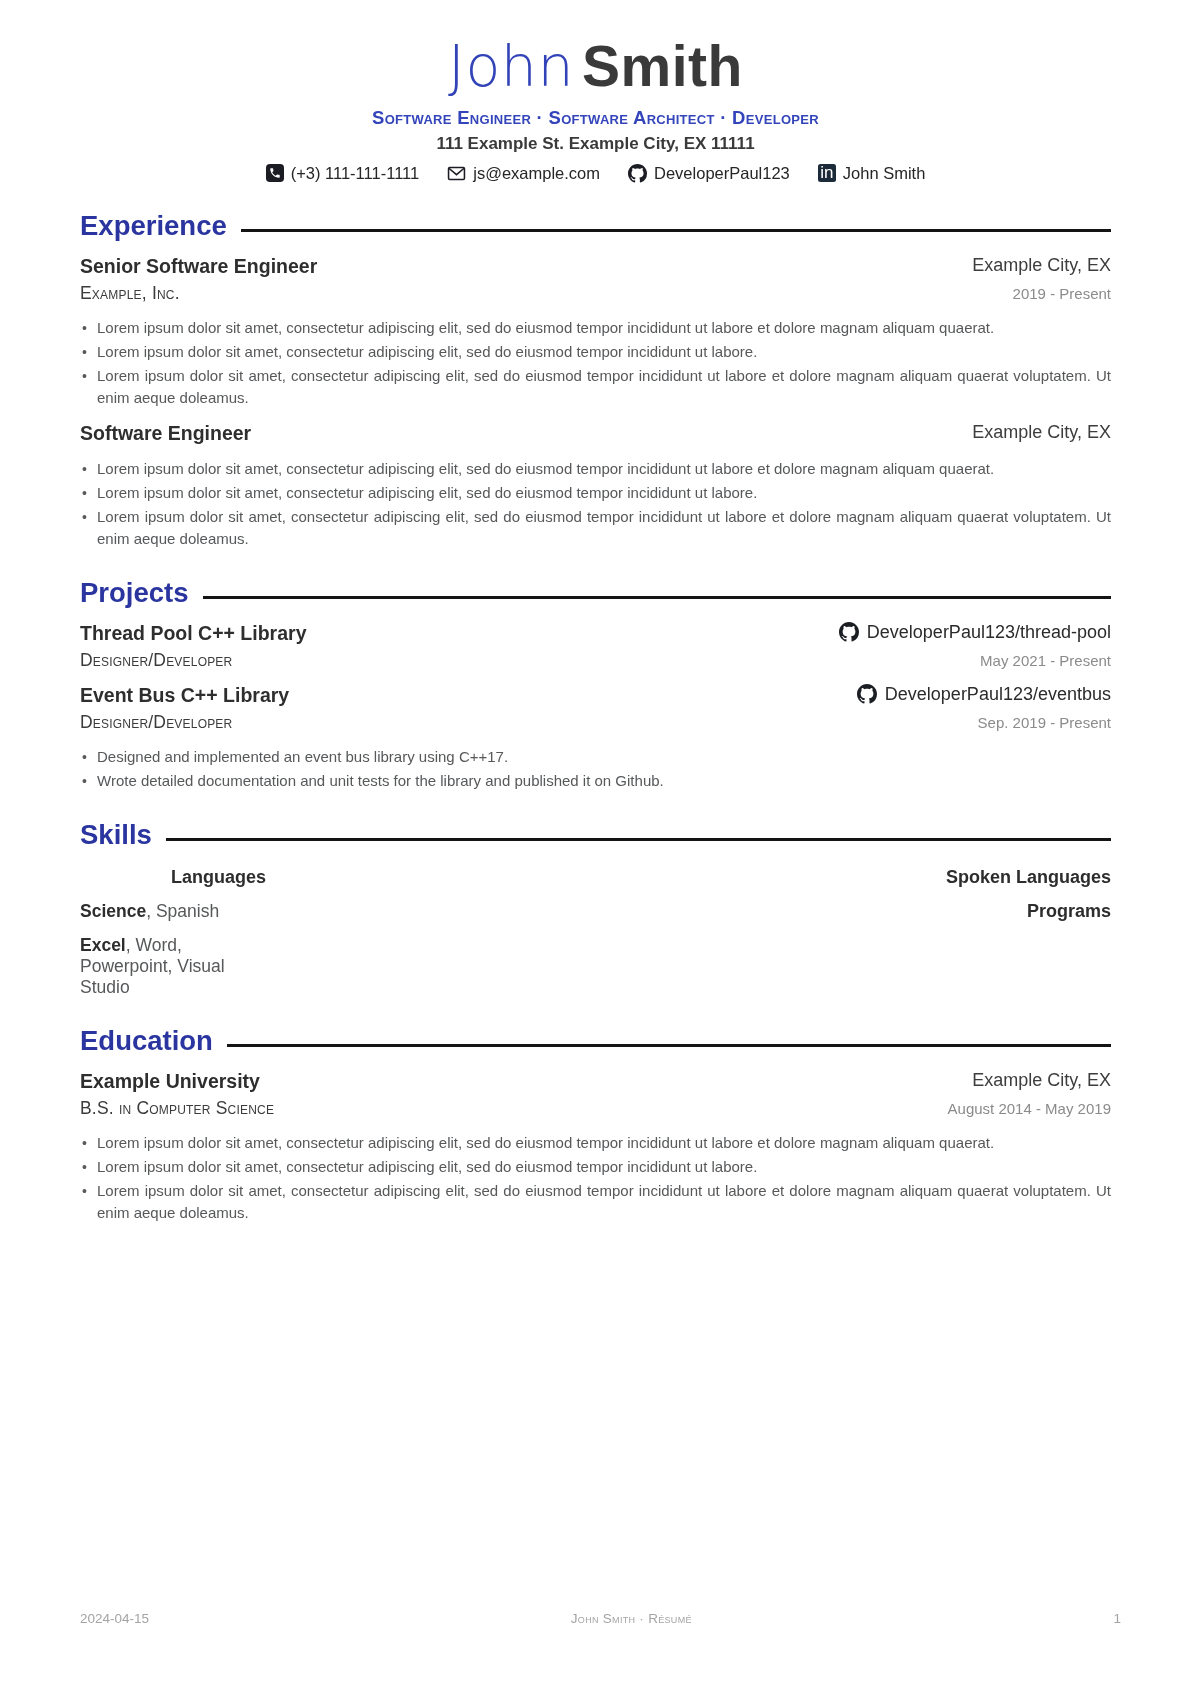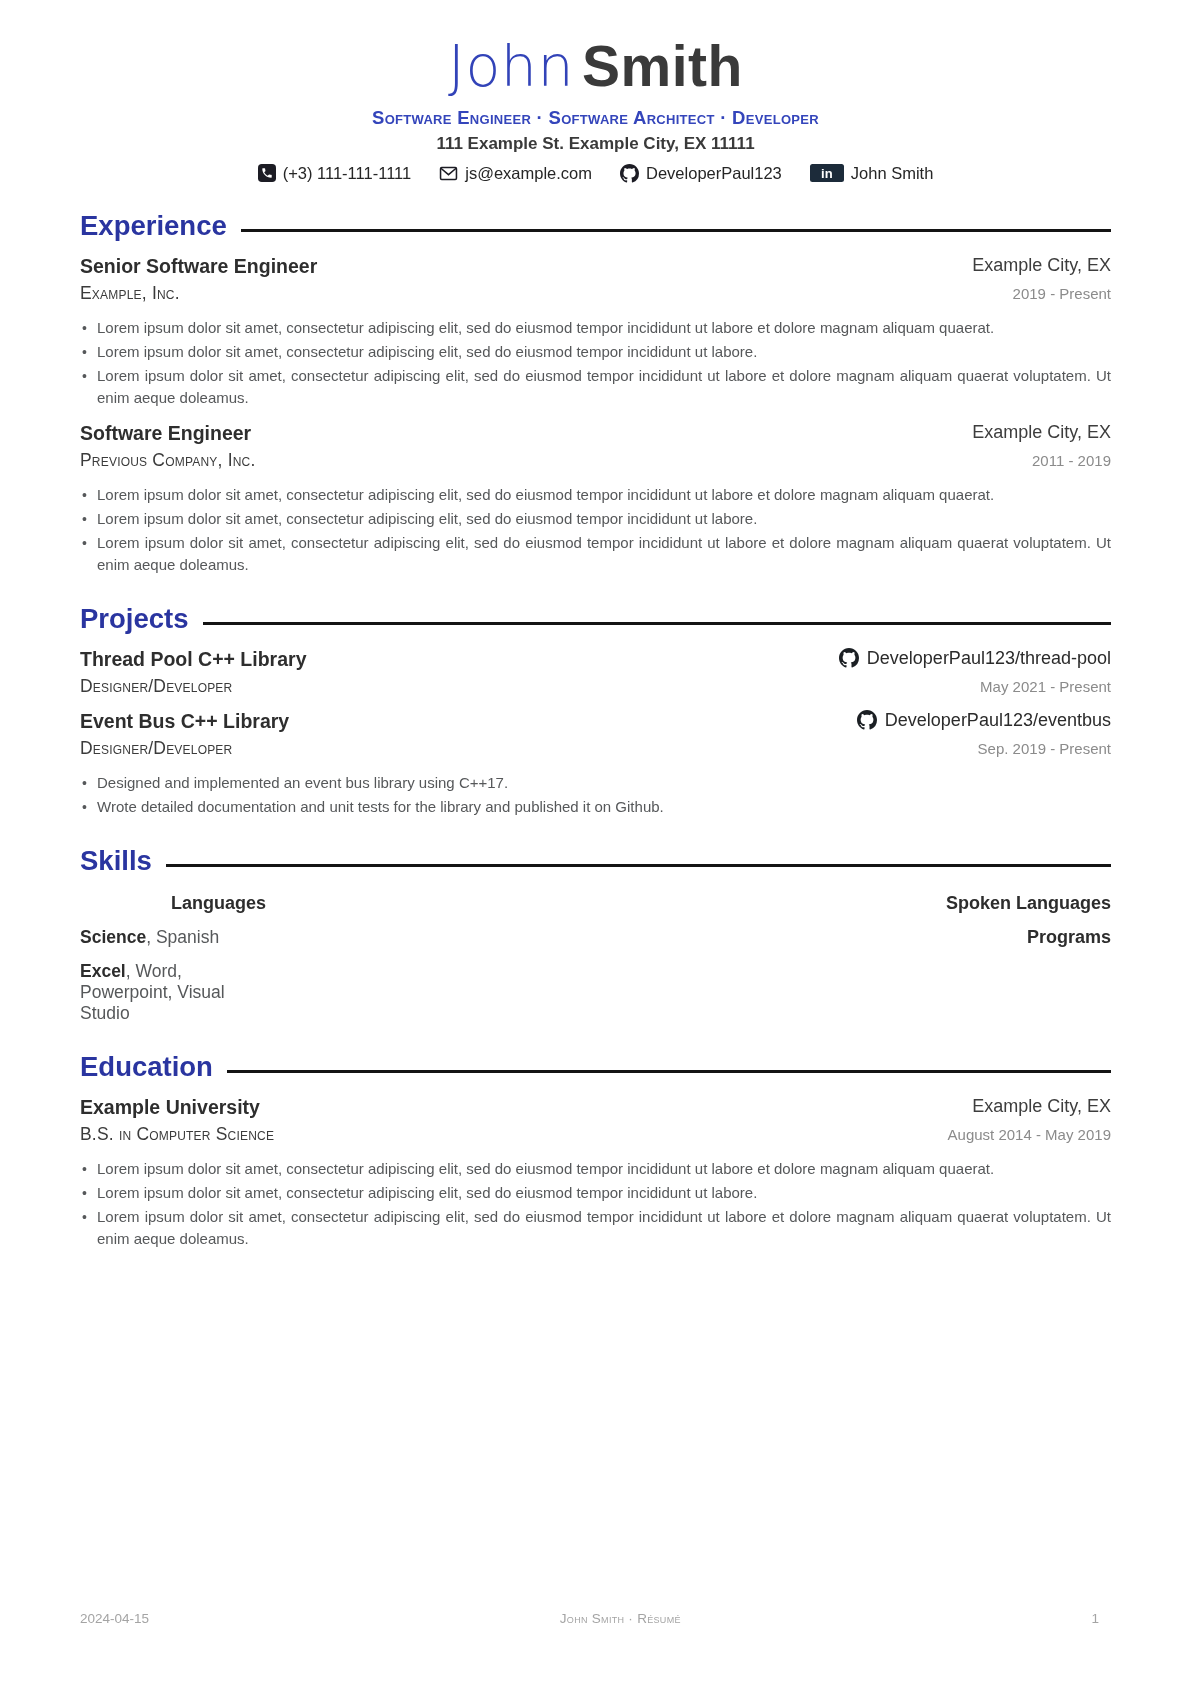--- a/index.html
+++ b/index.html
@@ -24,22 +24,22 @@
   }
   .address { margin-top: 5px; font-weight: 700; font-size: 17px; color: #3a3a3a; }
   .contacts {
     margin-top: 10px; display: flex; justify-content: center; align-items: center;
     gap: 28px; font-size: 16.5px; color: #262626;
   }
   .contact { display: inline-flex; align-items: center; gap: 7px; text-decoration: none; color: #262626; }
   .icon { display: inline-flex; align-items: center; color: #1c1c24; }
   .li-badge {
     display: inline-flex; align-items: center; justify-content: center;
-    width: 34px; height: 18px; background: #1c2b3a; color: #fff;
-    font-size: 13px; font-weight: 700; border-radius: 2.5px;
+    width: 18px; height: 18px; background: #1c2b3a; color: #fff;
+    font-size: 17px; font-weight: 400; border-radius: 2.5px;
   }
 
   
   h2.section {
     display: flex; align-items: center; gap: 14px;
     color: #2a35a0; font-size: 27.5px; font-weight: 700;
     margin: 27px 0 6px 0;
   }
   h2.section .rule { flex: 1; height: 3px; background: #141414; margin-top: 9px; }
 
@@ -67,21 +67,21 @@
   .skills {
     margin-top: 16px; display: grid; grid-template-columns: 186px 1fr;
     column-gap: 18px; row-gap: 13px;
   }
   .skill-label { text-align: right; font-weight: 700; font-size: 18px; color: #2d2d2d; }
   .skill-value { font-size: 17.5px; color: #56585a; }
   .skill-value strong { color: #2d2d2d; font-weight: 700; }
 
   
   .footer {
-    position: absolute; left: 80px; right: 92px; bottom: 58px;
+    position: absolute; left: 80px; right: 70px; bottom: 58px;
     display: flex; justify-content: space-between; align-items: flex-start;
     color: #a4a4a4; font-size: 13.5px;
   }
   .footer-center { font-variant: small-caps; letter-spacing: 0.3px; }
 </style>
 </head>
 <body>
 
 <div class="page">
 
@@ -144,24 +144,20 @@
         <li>Lorem ipsum dolor sit amet, consectetur adipiscing elit, sed do eiusmod tempor incididunt ut labore et dolore magnam aliquam quaerat.</li>
         <li>Lorem ipsum dolor sit amet, consectetur adipiscing elit, sed do eiusmod tempor incididunt ut labore.</li>
         <li>Lorem ipsum dolor sit amet, consectetur adipiscing elit, sed do eiusmod tempor incididunt ut labore et dolore magnam aliquam quaerat voluptatem. Ut enim aeque doleamus.</li>
       </ul>
     </div>
 
     <div class="entry">
       <div class="entry-head">
         <span class="entry-title">Software Engineer</span>
         <span class="entry-loc">Example City, EX</span>
-      </div>
-      <div class="entry-sub">
-        <span class="entry-role">Previous Company, Inc.</span>
-        <span class="entry-dates">2011 - 2019</span>
       </div>
       <ul class="bullets">
         <li>Lorem ipsum dolor sit amet, consectetur adipiscing elit, sed do eiusmod tempor incididunt ut labore et dolore magnam aliquam quaerat.</li>
         <li>Lorem ipsum dolor sit amet, consectetur adipiscing elit, sed do eiusmod tempor incididunt ut labore.</li>
         <li>Lorem ipsum dolor sit amet, consectetur adipiscing elit, sed do eiusmod tempor incididunt ut labore et dolore magnam aliquam quaerat voluptatem. Ut enim aeque doleamus.</li>
       </ul>
     </div>
   </section>
 
   <section>

